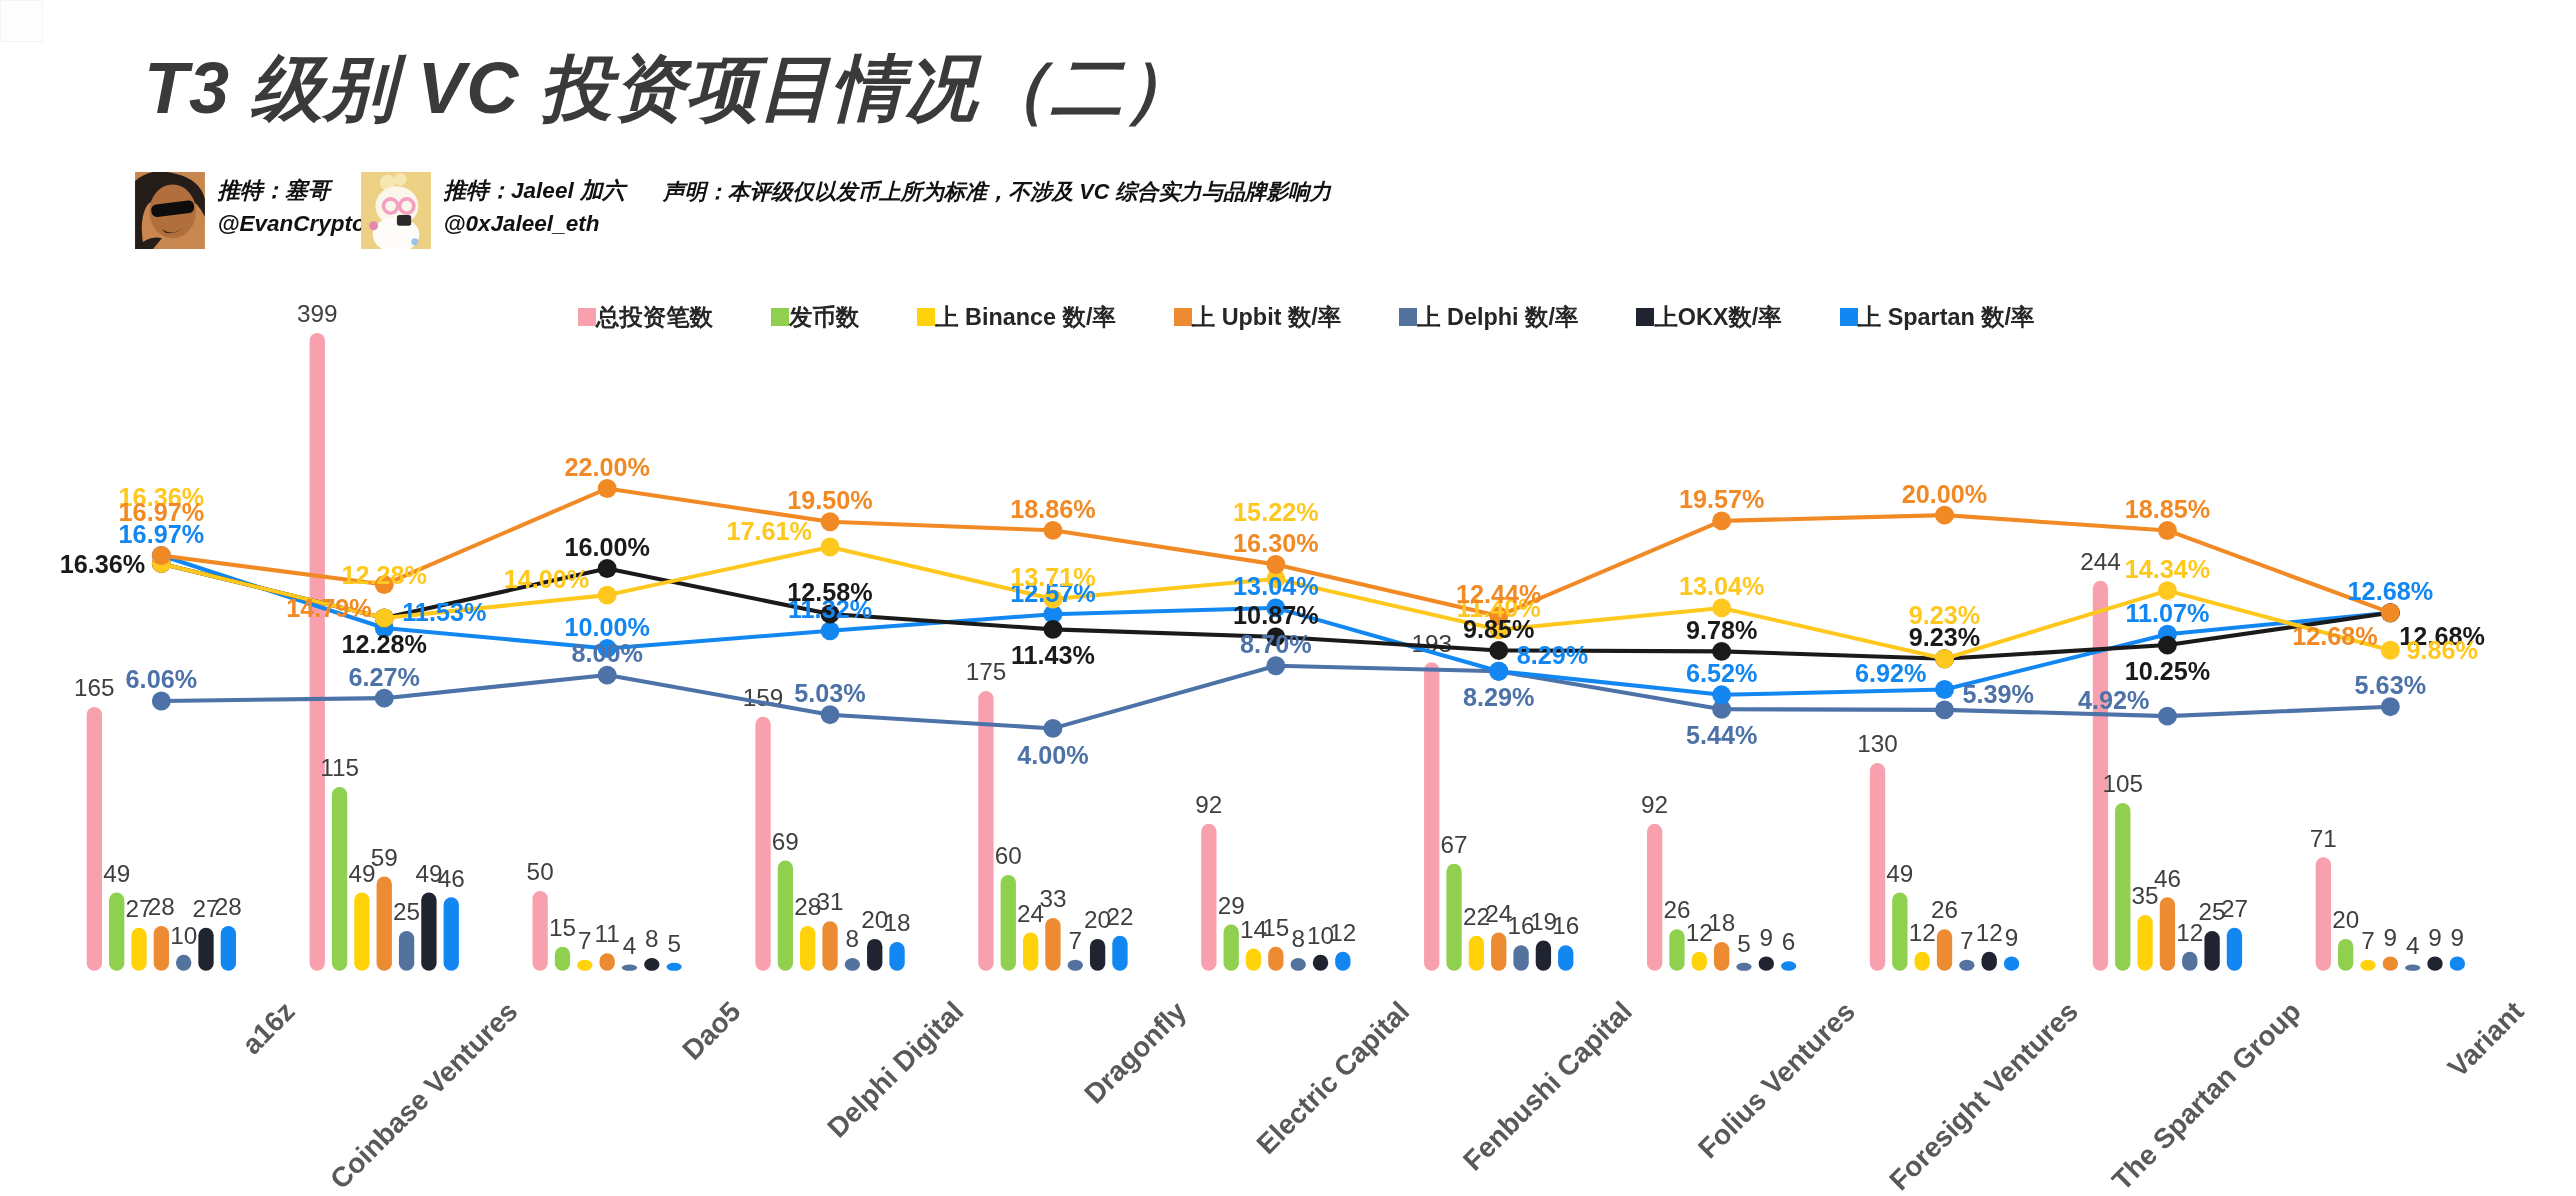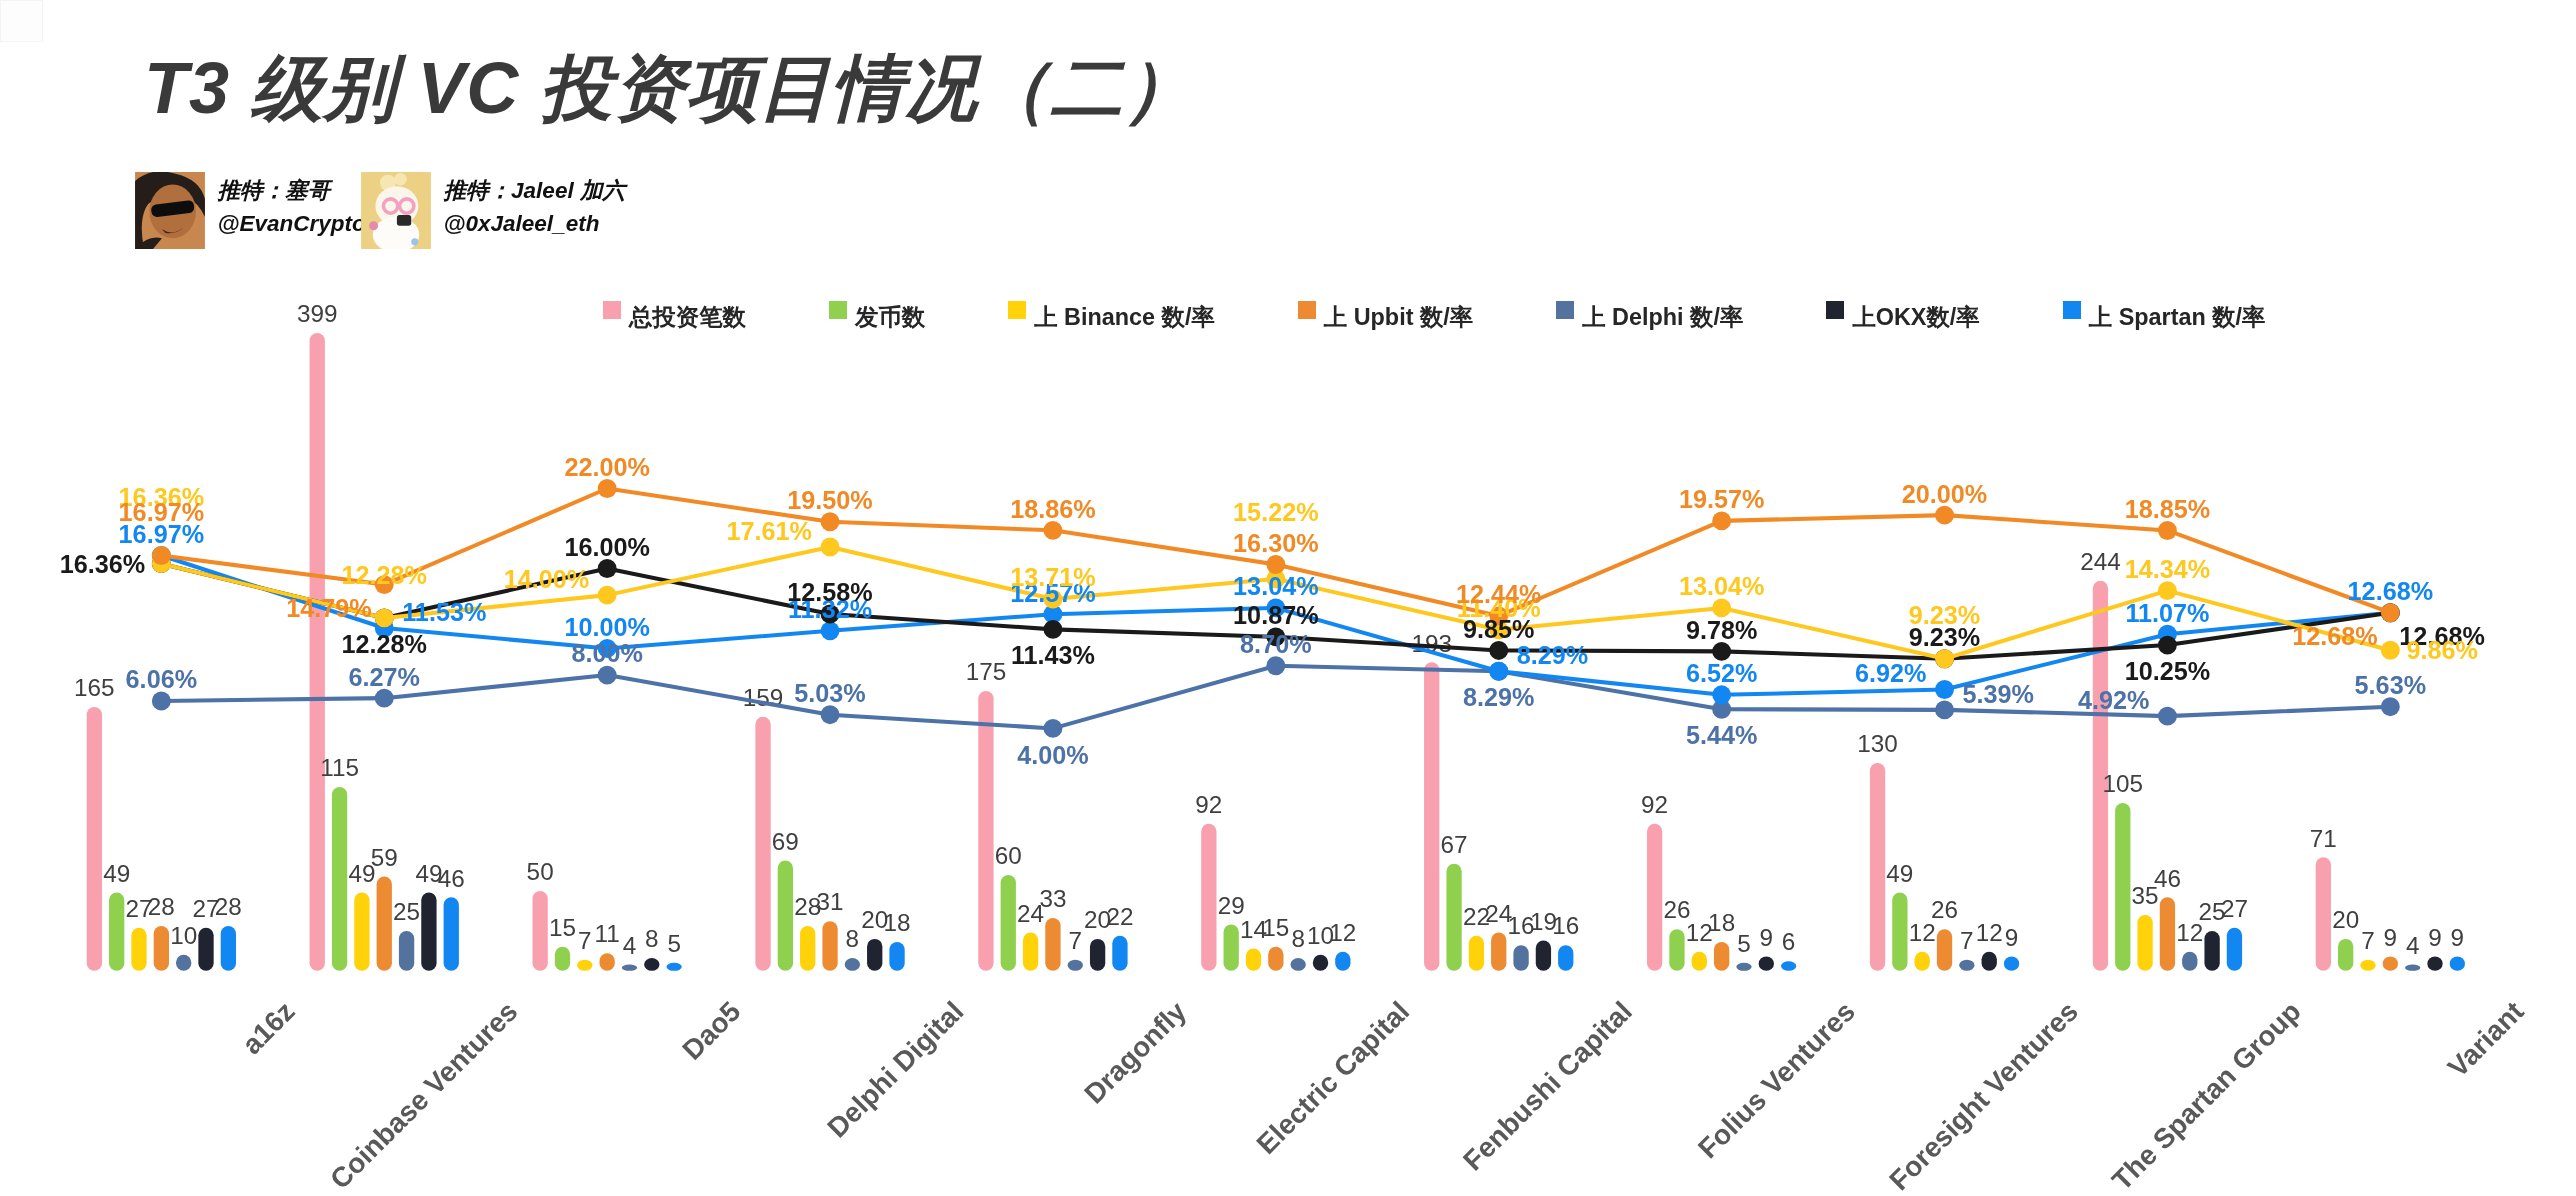--- a/index.html
+++ b/index.html
@@ -7,21 +7,21 @@
   #canvas{position:relative;width:2576px;height:1196px;background:#ffffff;overflow:hidden;}
   #corner-mark{position:absolute;left:0;top:0;width:41px;height:40px;background:#fdfdfd;border:0.9px solid #f4f4f4;}
   #page-title{position:absolute;left:144px;top:41px;font-size:72px;font-weight:bold;font-style:italic;color:#3a3a3a;letter-spacing:0.9px;white-space:nowrap;}
   .author{position:absolute;top:172px;display:flex;gap:12.6px;}
   .author .pic{width:70px;height:77px;overflow:hidden;flex:none;}
   .author .txt{font-size:22.5px;font-weight:bold;font-style:italic;color:#111;line-height:33px;white-space:nowrap;padding-top:1.8px;}
   #author-1{left:135px;}
   #author-2{left:353px;margin-left:8px;}
   #disclaimer{position:absolute;left:663px;top:177px;font-size:21.6px;font-weight:bold;font-style:italic;color:#111;white-space:nowrap;}
   #legend{position:absolute;left:578px;top:301px;display:flex;align-items:center;gap:58px;}
-  .legend-item{display:flex;align-items:flex-start;gap:8px;margin-left:25px;}
+  .legend-item{display:flex;align-items:center;}
   .legend-swatch{width:18px;height:18px;flex:none;}
   .legend-label{font-size:23.4px;font-weight:bold;color:#262626;white-space:nowrap;}
   #chart-svg{position:absolute;left:0;top:0;}
   #chart-svg text{font-family:"Liberation Sans","DejaVu Sans",sans-serif;}
 </style>
 </head>
 <body>
 
 <div id="canvas">
   <div id="corner-mark"></div>
@@ -59,20 +59,21 @@
         <circle cx="14" cy="60" r="5" fill="#e48aae"></circle>
         <circle cx="60" cy="78" r="4" fill="#9fc3e8"></circle>
       </svg>
     </div>
     <div class="txt">
       <div>推特：Jaleel 加六</div>
       <div>@0xJaleel_eth</div>
     </div>
   </div>
 
+  <div id="disclaimer">声明：本评级仅以发币上所为标准，不涉及 VC 综合实力与品牌影响力</div>
 
   <div id="legend">
       <div class="legend-item">
         <div class="legend-swatch" style="background: rgb(249, 160, 175);"></div>
         <div class="legend-label">总投资笔数</div>
       </div>
       <div class="legend-item">
         <div class="legend-swatch" style="background: rgb(143, 209, 79);"></div>
         <div class="legend-label">发币数</div>
       </div>

